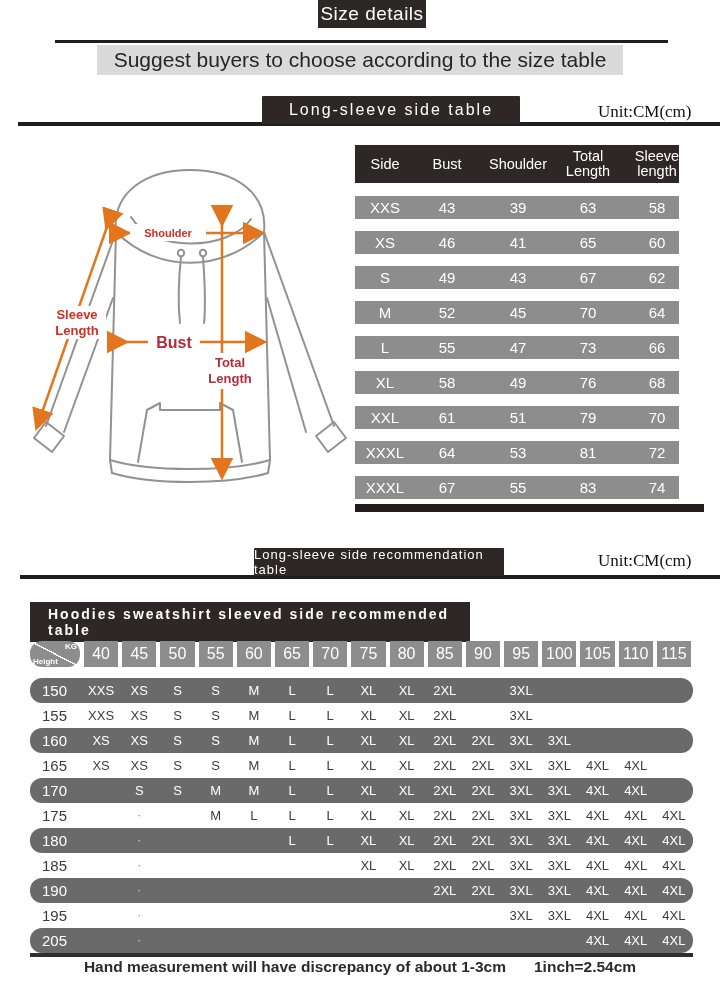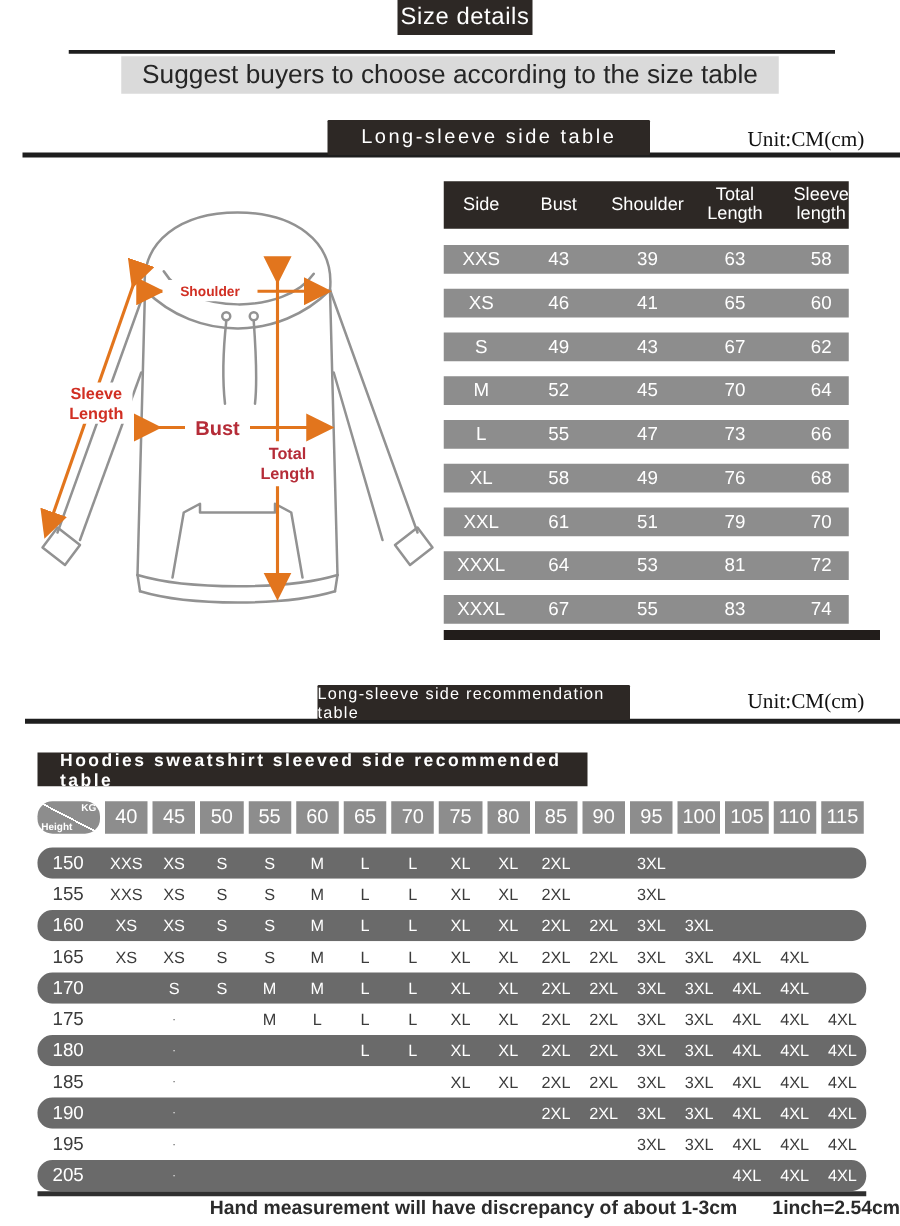--- a/index.html
+++ b/index.html
@@ -34,41 +34,41 @@
   .st-header{display:grid;grid-template-columns:60px 64px 78px 62px 76px;
       background:#2d2825;color:#fff;height:38px;align-items:center;}
   .st-header .st-hcell{text-align:center;font-size:14.5px;line-height:15px;}
   .st-row{display:grid;grid-template-columns:60px 64px 78px 62px 76px;background:#8d8d8d;
       height:23px;align-items:center;margin-top:12px;}
   .st-row:first-child{margin-top:13px;}
   .st-cell{text-align:center;color:#fff;font-size:15px;}
   .st-endbar{height:8px;background:#221d1b;margin-top:5px;margin-right:-25px;}
 
   
-  .rec-title-box{position:absolute;left:30px;top:602px;width:440px;height:27px;
+  .rec-title-box{position:absolute;left:30px;top:602px;width:440px;height:40px;
       background:#2d2825;color:#fff;font-size:14px;font-weight:700;letter-spacing:2px;
       display:flex;align-items:center;padding-left:18px;box-sizing:border-box;}
   .rec-table{position:absolute;left:30px;top:641px;width:663px;}
   .rec-header{display:grid;grid-template-columns:52px repeat(16,1fr);margin-bottom:11px;}
   .rw-cell{background:#8d8d8d;color:#fff;font-size:16px;height:26px;line-height:26px;
       text-align:center;margin:0 2px;}
   .rec-corner{position:relative;height:26px;margin-right:2px;
       background:linear-gradient(to top right,#8d8d8d 48.5%,#ffffff 48.5%,#ffffff 51.5%,#8d8d8d 51.5%);border-radius:12px;}
   .rec-corner .kg{position:absolute;top:1px;right:3px;color:#fff;font-size:8px;font-weight:700;}
   .rec-corner .height{position:absolute;bottom:1px;left:3px;color:#fff;font-size:8px;font-weight:700;}
   .rec-body{border-bottom:4px solid #2f2f2f;}
   .rec-row{display:grid;grid-template-columns:52px repeat(16,1fr);height:25px;align-items:center;border-radius:12px;}
   .rec-gray{background:#6a6a6a;color:#fff;}
   .rec-white{background:#fff;color:#3c3c3c;}
   .rec-cell{text-align:center;font-size:13px;}
   .rec-height{text-align:left;padding-left:12px;font-size:15px;}
   .rec-dot{font-size:10px;opacity:.8;}
 
   
-  .footer-note{position:absolute;left:0;top:958px;width:720px;text-align:right;
+  .footer-note{position:absolute;left:0;top:958px;width:720px;text-align:center;
       font-size:15.5px;font-weight:700;color:#2b2b2b;}
   .footer-note .conv{margin-left:28px;}
 </style>
 </head>
 <body>
 
 <div class="page">
 
   <div class="size-details-box">Size details</div>
   <div class="rule-1"></div>

